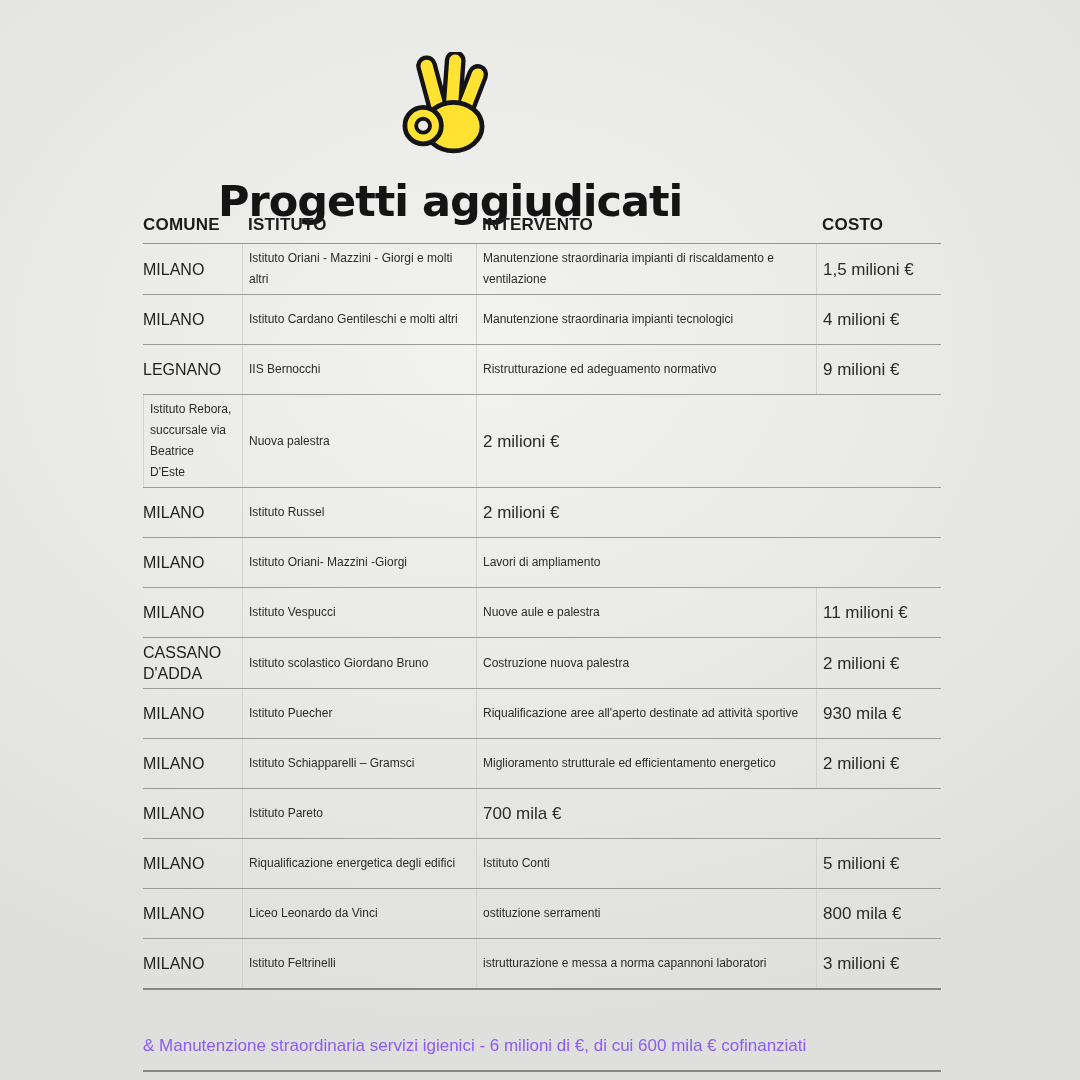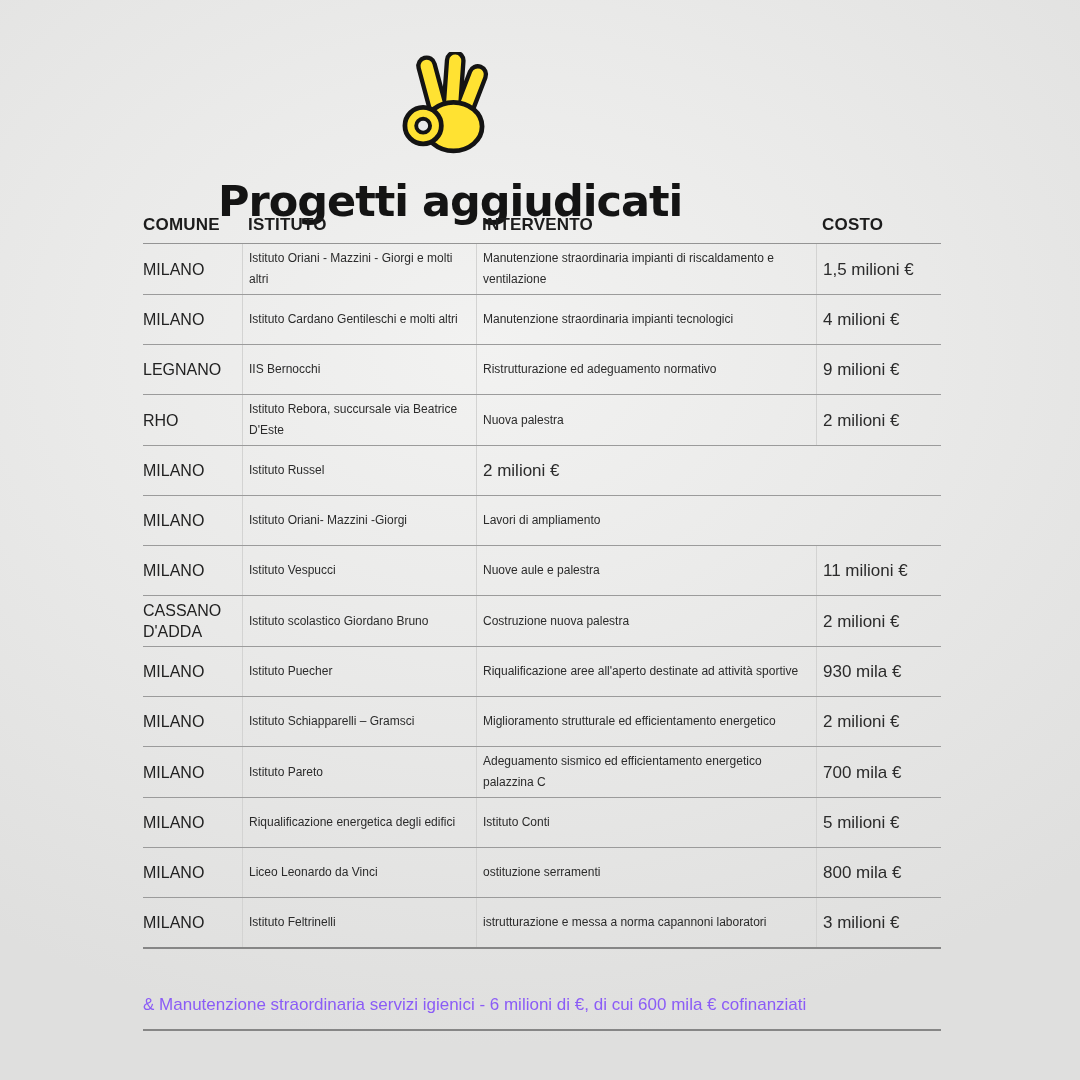--- a/index.html
+++ b/index.html
@@ -152,21 +152,20 @@
   </div>
 
   <div class="t-row">
     <div class="td td-comune">LEGNANO</div>
     <div class="td sep td-istituto">IIS Bernocchi</div>
     <div class="td sep td-intervento">Ristrutturazione ed adeguamento normativo</div>
     <div class="td sep td-costo">9 milioni €</div>
   </div>
 
   <div class="t-row">
-    <div class="td td-comune">RHO</div>
     <div class="td sep td-istituto">Istituto Rebora, succursale via Beatrice D'Este</div>
     <div class="td sep td-intervento">Nuova palestra</div>
     <div class="td sep td-costo">2 milioni €</div>
   </div>
 
   <div class="t-row">
     <div class="td td-comune">MILANO</div>
     <div class="td sep td-istituto">Istituto Russel</div>
     <div class="td sep td-costo">2 milioni €</div>
   </div>
@@ -201,21 +200,20 @@
   <div class="t-row">
     <div class="td td-comune">MILANO</div>
     <div class="td sep td-istituto">Istituto Schiapparelli – Gramsci</div>
     <div class="td sep td-intervento">Miglioramento strutturale ed efficientamento energetico</div>
     <div class="td sep td-costo">2 milioni €</div>
   </div>
 
   <div class="t-row">
     <div class="td td-comune">MILANO</div>
     <div class="td sep td-istituto">Istituto Pareto</div>
-    <div class="td sep td-intervento">Adeguamento sismico ed efficientamento energetico palazzina C</div>
     <div class="td sep td-costo">700 mila €</div>
   </div>
 
   <div class="t-row">
     <div class="td td-comune">MILANO</div>
     <div class="td sep td-intervento">Riqualificazione energetica degli edifici</div>
     <div class="td sep td-istituto">Istituto Conti</div>
     <div class="td sep td-costo">5 milioni €</div>
   </div>
 

